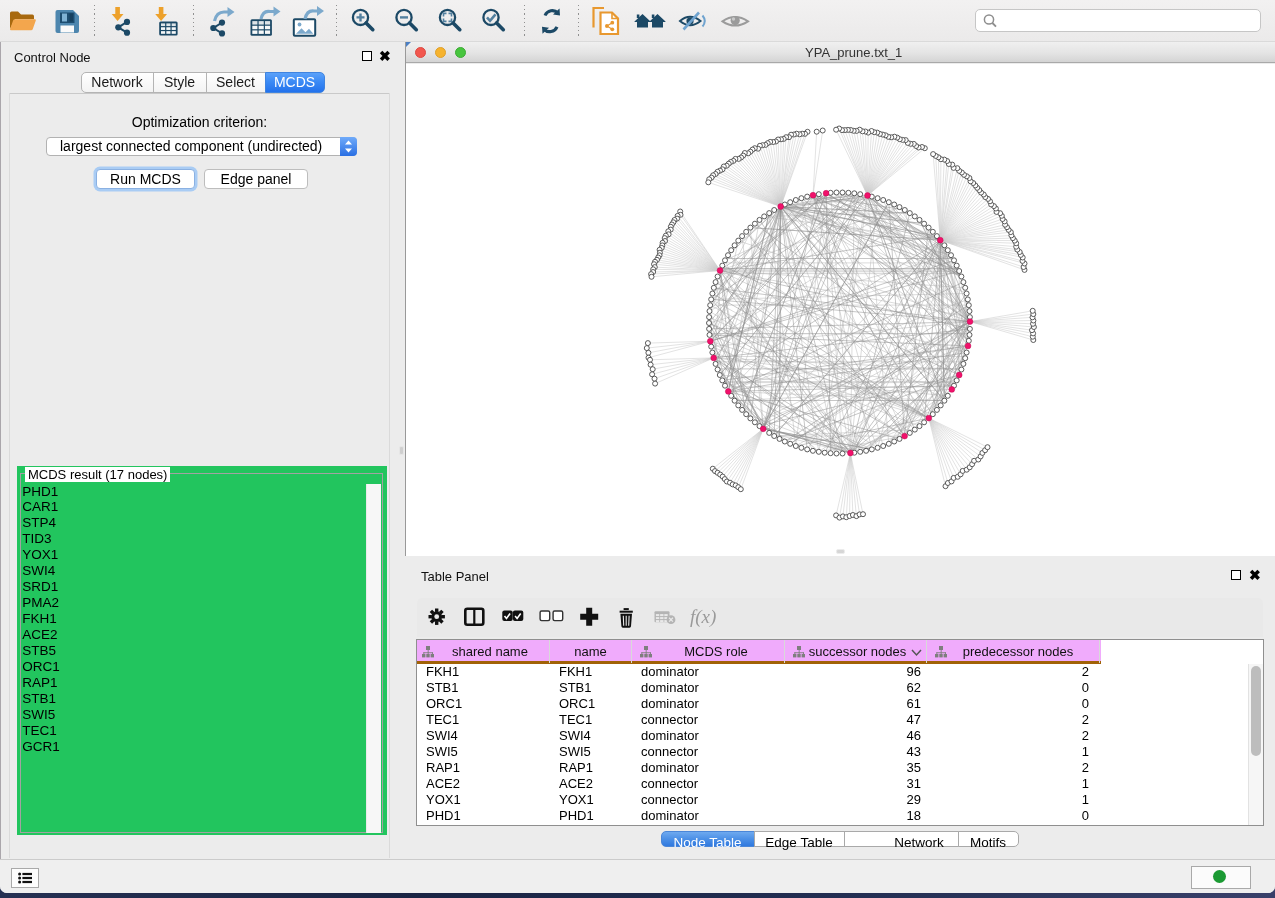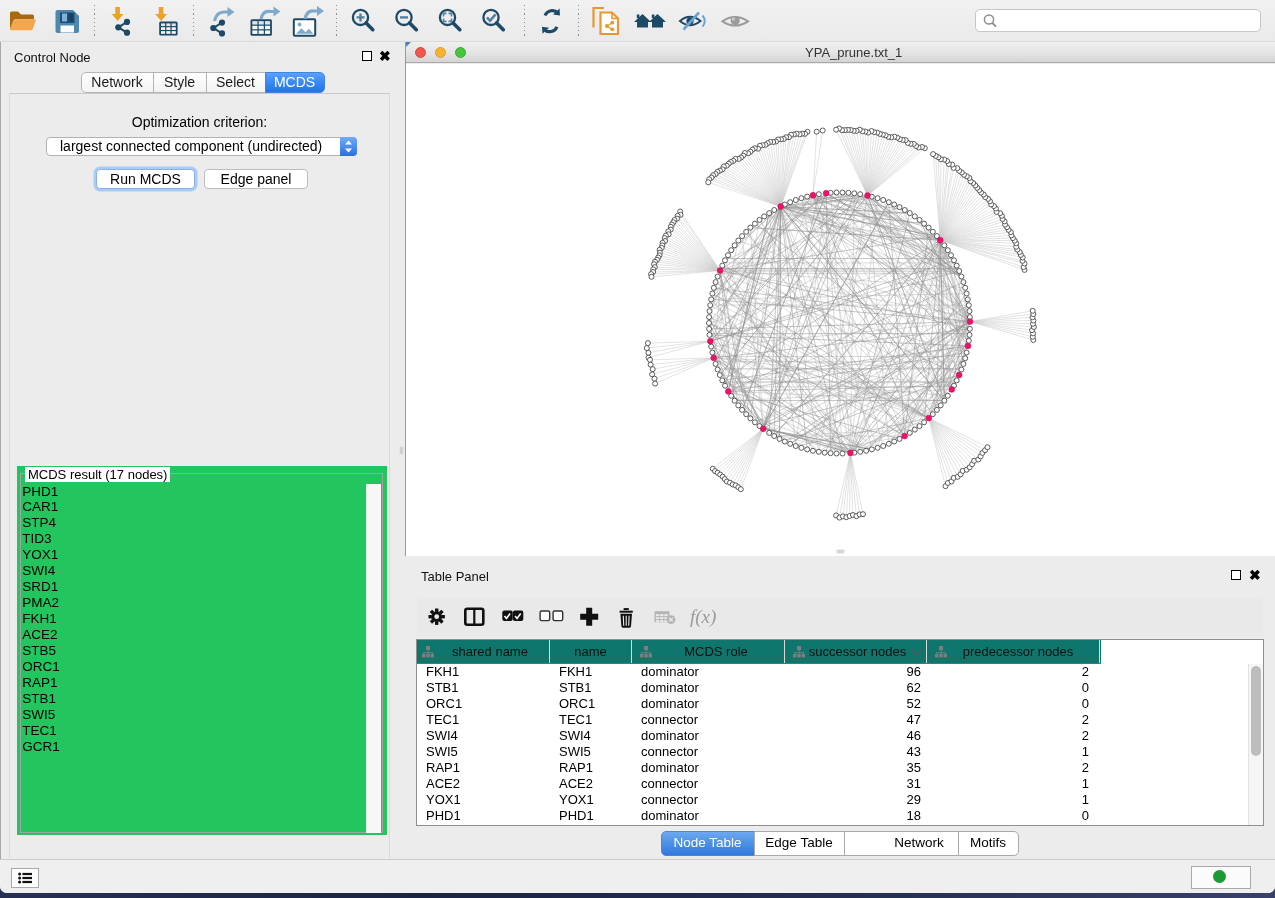--- a/index.html
+++ b/index.html
@@ -27,28 +27,28 @@
 #vhandle{position:absolute;left:399px;top:446px;width:5px;height:9px;background:#cfcfcf;border:1px solid #e6e6e6;border-radius:2px}
 #nwin{position:absolute;left:405px;top:42px;width:870px;height:514px;border-left:1px solid #999}
 #ntitle{position:absolute;left:0;top:0;width:870px;height:21px;background:linear-gradient(#f0f0f0 0%,#e4e4e4 55%,#d4d4d4 100%);border-bottom:1px solid #a9a9a9}
 #ntext{position:absolute;left:399px;top:3px;width:200px;text-align:left;font-size:13px;font-weight:normal;color:#333}
 .tl{position:absolute;top:5px;width:11px;height:11px;border-radius:50%}
 #ncanvas{position:absolute;left:0;top:22px;width:870px;height:492px;background:#fff}
 #hhandle{position:absolute;left:430px;top:507px;width:9px;height:5px;background:#d6d6d6;border:1px solid #ececec;border-radius:2px}
 #tpanel{position:absolute;left:405px;top:556px;width:870px;height:303px;background:#ececec}
 #ttools{position:absolute;left:12px;top:42px;width:846px;height:39px;background:#e9e9e9;border-radius:5px 5px 0 0}
 #ttable{position:absolute;left:11px;top:83px;width:848px;height:187px;background:#fff;border:1px solid #8f8f8f}
-#thead{position:absolute;left:0;top:0;width:684px;height:24px;background:#0f766e;border-bottom:1px solid #a16207;font-size:13px;color:#111}
+#thead{position:absolute;left:0;top:0;width:684px;height:24px;background:#f0abfc;border-bottom:3px solid #a16207;font-size:13px;color:#111}
 .hcell{position:absolute;top:0;height:23px;border-right:1px solid #d9d9d9;text-align:center;line-height:23px}
 .trow{position:absolute;left:0;width:845px;height:16px;font-size:13px;color:#000}
 .c1{position:absolute;left:9px;top:0}.c2{position:absolute;left:142px;top:0}.c3{position:absolute;left:224px;top:0}
 .c4{position:absolute;right:341px;top:0}.c5{position:absolute;right:173px;top:0}
 #tsb{position:absolute;right:0;top:24px;width:15px;height:161px;background:#f6f6f6;border-left:1px solid #e2e2e2}
 #tsbthumb{position:absolute;left:2px;top:2px;width:10px;height:90px;background:#bdbdbd;border-radius:5px}
-.btab{position:absolute;top:275px;height:25px;background:#fff;border:1px solid #a9a9a9;font-size:13.5px;color:#000;text-align:center;line-height:21px}
+.btab{position:absolute;top:275px;height:16px;background:#fff;border:1px solid #a9a9a9;font-size:13.5px;color:#000;text-align:center;line-height:21px}
 .btabsel{background:linear-gradient(#6ea9ef 0%,#4c90e6 50%,#3079df 100%);color:#fff;border-color:#4a86d8}
 #status{position:absolute;left:0;top:859px;width:1275px;height:34px;background:#efefef;border-top:1px solid #cbcbcb}
 #lbtn{position:absolute;left:11px;top:8px;width:28px;height:20px;background:#fdfdfd;border:1px solid #a9a9a9}
 #membtn{position:absolute;left:1191px;top:6px;width:60px;height:23px;background:#fbfbfb;border:1px solid #a9a9a9;font-size:12.5px;color:#000;text-align:center;line-height:21px}
 </style></head><body>
 <div id="win">
 <div id="toolbar">
       <svg width="770" height="42" viewBox="0 0 770 42" xmlns="http://www.w3.org/2000/svg" style="position:absolute;left:0;top:0">
         <path d="M10 29 V13 q0-1.6 1.6-1.6 h6.4 l3 3.2 h11.4 q1.6 0 1.6 1.6 v3 h-19 z" fill="#a8690f"></path>
         <path d="M14.2 19.2 h20.6 q1.4 0 1 1.2 l-3 8.6 q-0.4 1.2 -1.7 1.2 h-20 q-1.4 0 -1-1.2 l3-8.6 q0.4-1.2 2.1-1.2 z" fill="#f3a64d"></path>
@@ -682,21 +682,21 @@
           <span class="c1">STB1</span>
           <span class="c2">STB1</span>
           <span class="c3">dominator</span>
           <span class="c4">62</span>
           <span class="c5">0</span>
         </div>
         <div class="trow" style="top:56px">
           <span class="c1">ORC1</span>
           <span class="c2">ORC1</span>
           <span class="c3">dominator</span>
-          <span class="c4">52</span>
+          <span class="c4">61</span>
           <span class="c5">0</span>
         </div>
         <div class="trow" style="top:72px">
           <span class="c1">TEC1</span>
           <span class="c2">TEC1</span>
           <span class="c3">connector</span>
           <span class="c4">47</span>
           <span class="c5">2</span>
         </div>
         <div class="trow" style="top:88px">

